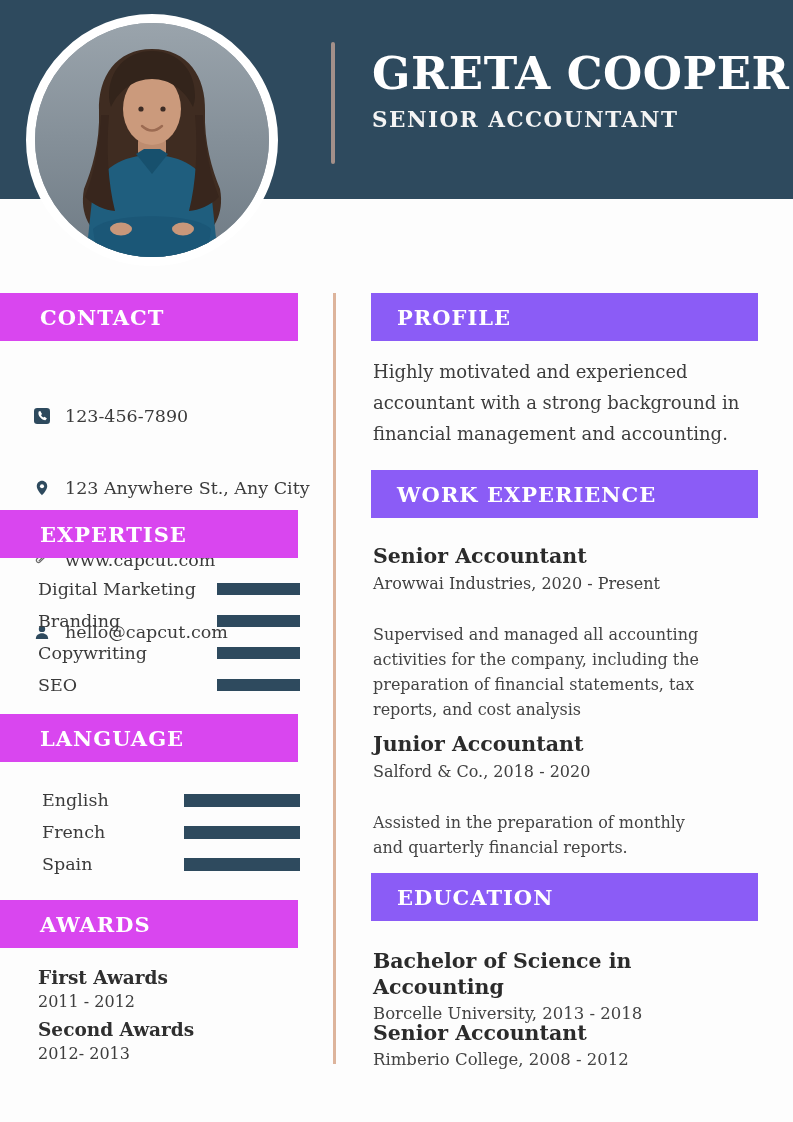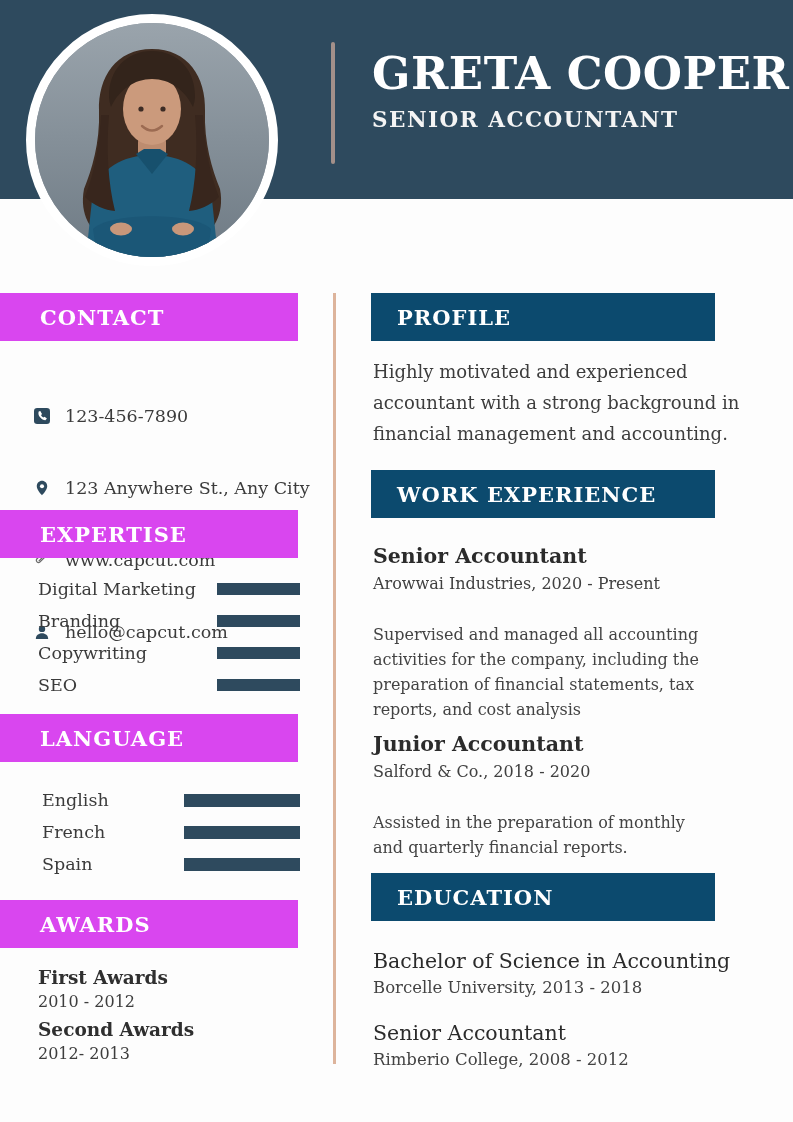--- a/index.html
+++ b/index.html
@@ -25,21 +25,21 @@
   }
   .header-subtitle{
     margin-top:10px;font-size:21.5px;font-weight:bold;letter-spacing:1.5px;color:#f4f4f4;
   }
   
   .sbar{
     position:absolute;height:48px;display:flex;align-items:center;
     color:#ffffff;font-weight:bold;font-size:21px;letter-spacing:1px;box-sizing:border-box;
   }
   .sbar-tan{left:0;width:298px;background:#d946ef;padding-left:40px;}
-  .sbar-blue{left:371px;width:344px;background:#0c4a6e;padding-left:26px;}
+  .sbar-blue{left:371px;width:387px;background:#8b5cf6;padding-left:26px;}
   .bar-contact{top:293px;}
   .bar-expertise{top:510px;}
   .bar-language{top:714px;}
   .bar-awards{top:900px;}
   .bar-profile{top:293px;}
   .bar-work{top:470px;}
   .bar-education{top:873px;}
   
   .vdivider{position:absolute;left:333px;top:293px;width:3px;height:771px;background:#DDB49C;}
   
@@ -67,21 +67,21 @@
   }
   .job{position:absolute;left:373px;width:375px;}
   .job-1{top:543px;}
   .job-2{top:731px;}
   .job-title{font-size:20.5px;font-weight:bold;color:#2b2b2b;line-height:27px;}
   .job-company{font-size:16px;color:#404040;line-height:28px;}
   .job-desc{font-size:16px;line-height:25px;color:#434343;margin-top:24px;width:340px;}
   .edu{position:absolute;left:373px;width:375px;}
   .edu-1{top:948px;}
   .edu-2{top:1020px;}
-  .edu-degree{font-size:20.5px;font-weight:normal;color:#2b2b2b;line-height:26px;}
+  .edu-degree{font-size:20.5px;font-weight:bold;color:#2b2b2b;line-height:26px;}
   .edu-school{font-size:16.5px;color:#434343;line-height:22px;margin-top:3px;}
 </style>
 </head>
 <body>
 
 <div class="page">
 
   <div class="header">
     <div class="header-rule"></div>
     <div class="header-text">
@@ -211,21 +211,21 @@
     </div>
   </div>
 
   <div class="sbar sbar-tan bar-awards">
     <span>AWARDS</span>
   </div>
 
   <div class="awards-list">
     <div>
       <div class="award-title">First Awards</div>
-      <div class="award-years">2010 - 2012</div>
+      <div class="award-years">2011 - 2012</div>
     </div>
     <div>
       <div class="award-title">Second Awards</div>
       <div class="award-years">2012- 2013</div>
     </div>
   </div>
 
   <div class="sbar sbar-blue bar-profile">
     <span>PROFILE</span>
   </div>

